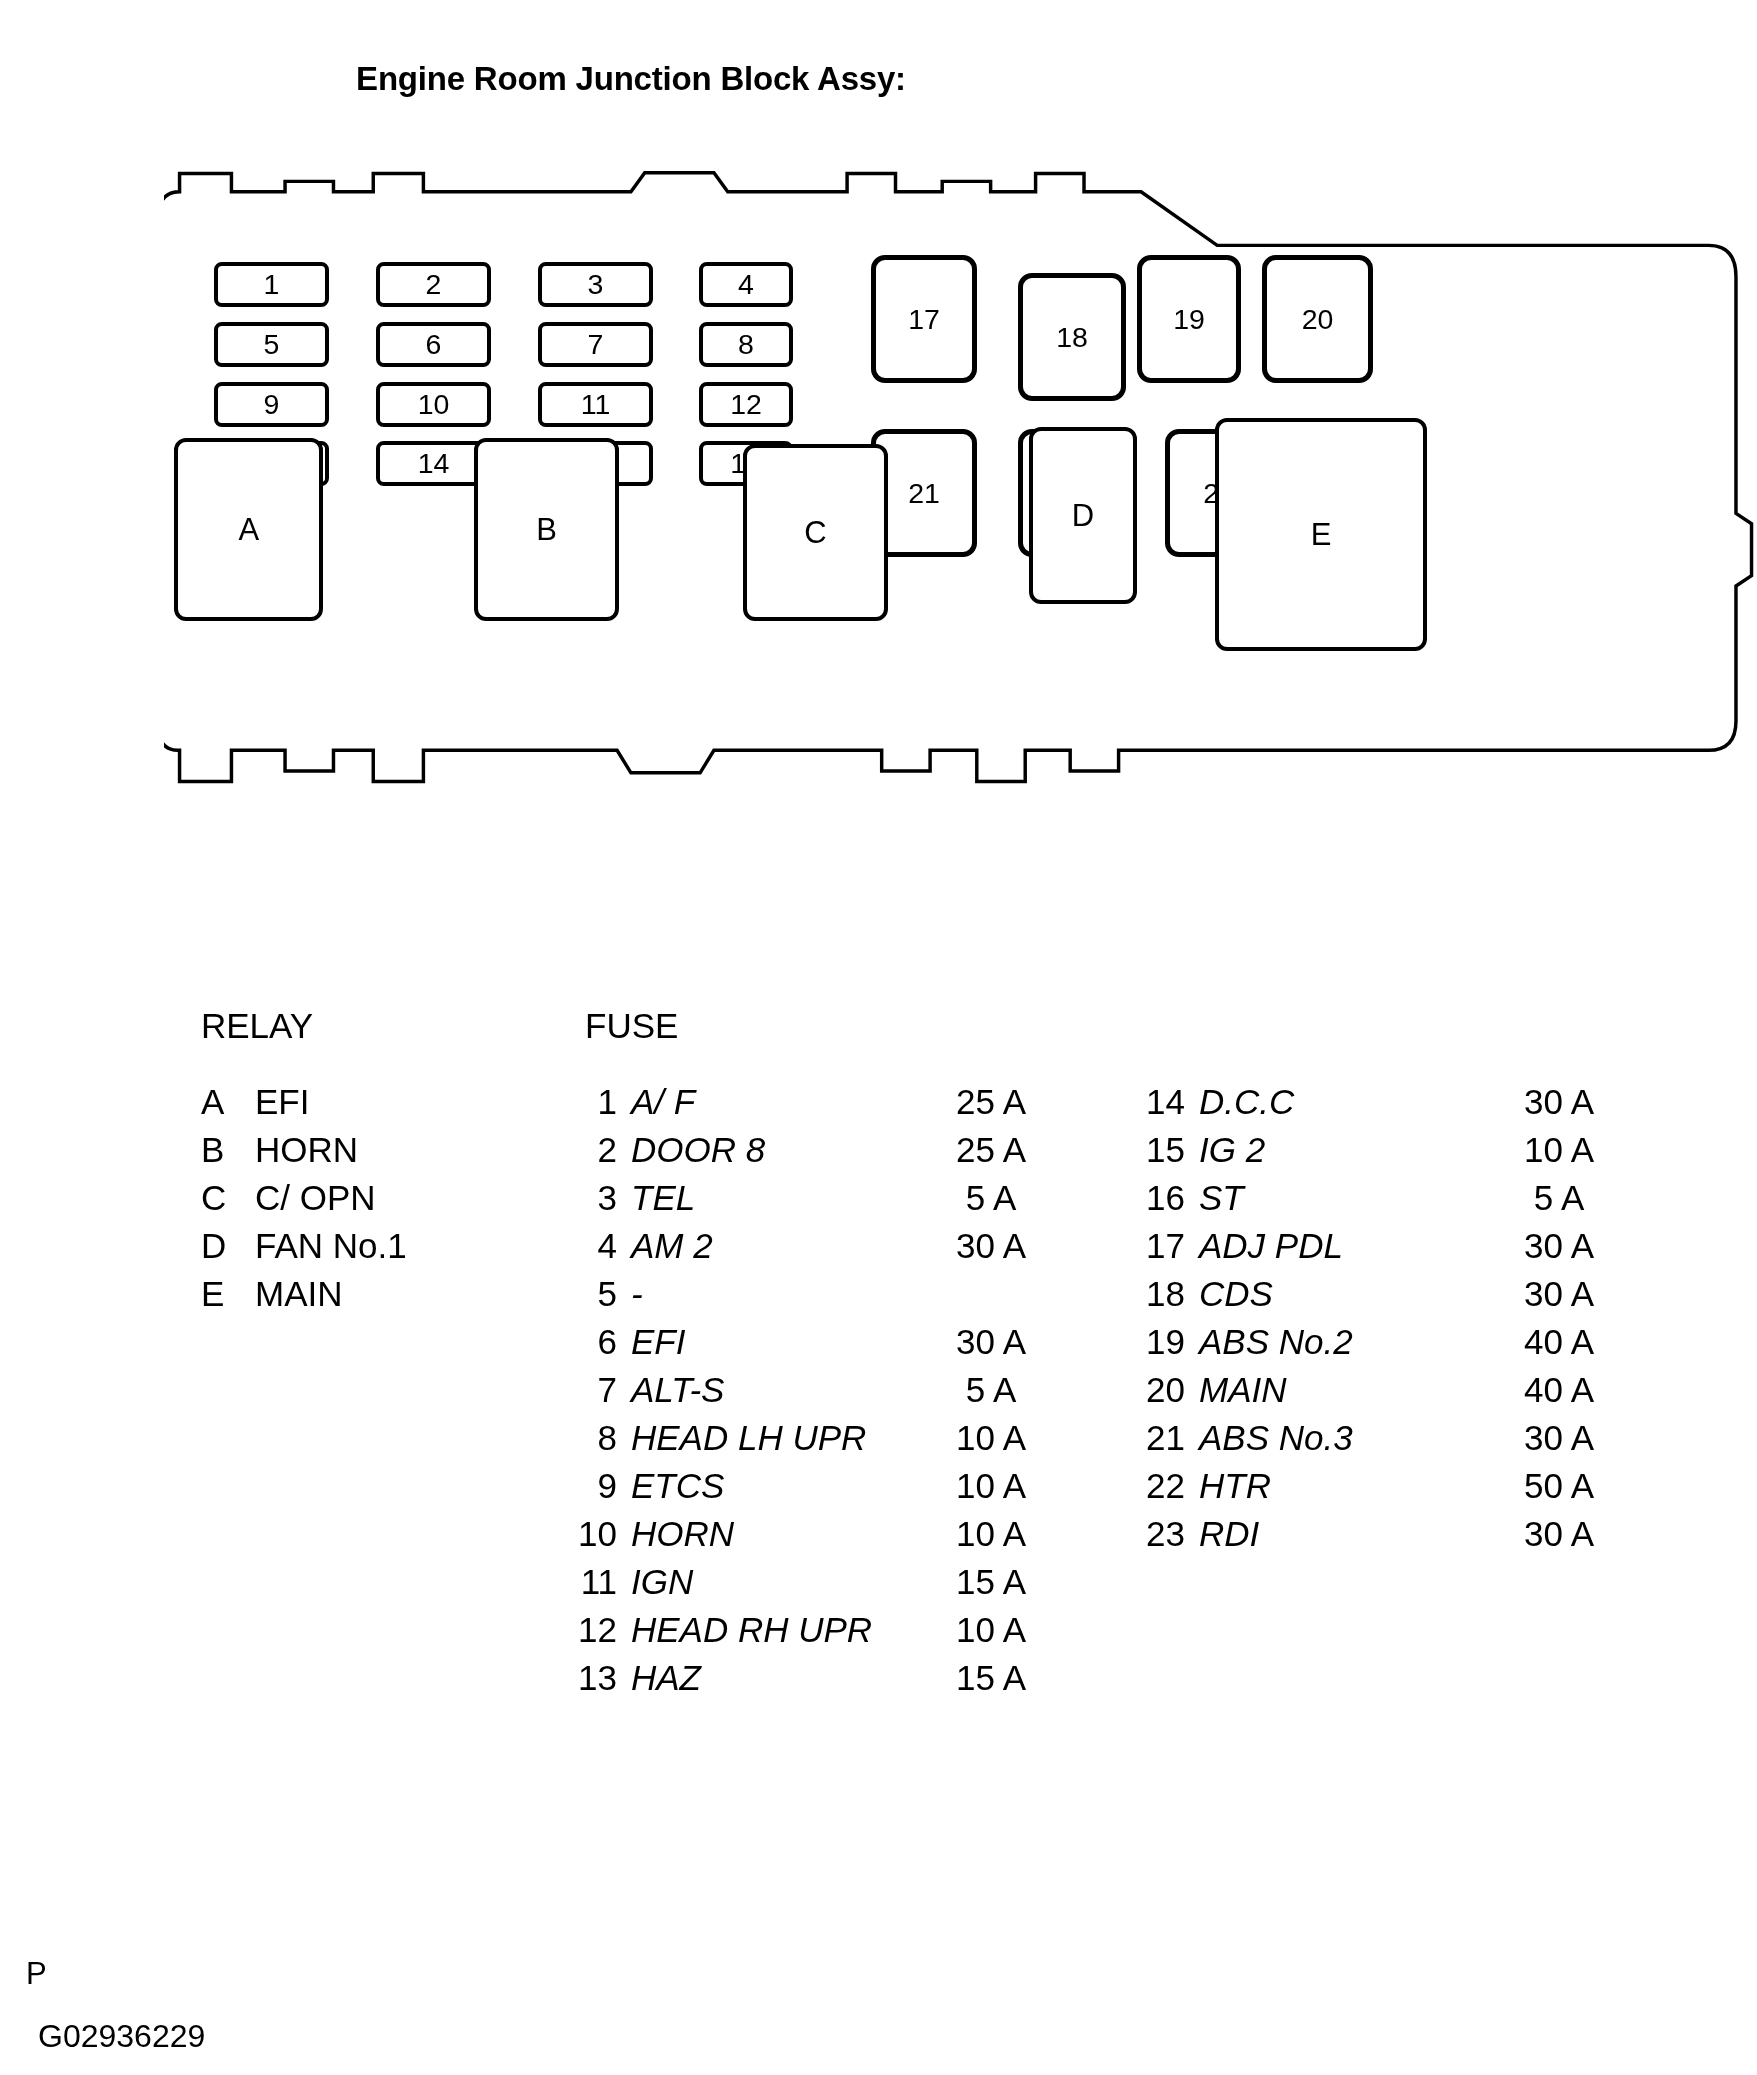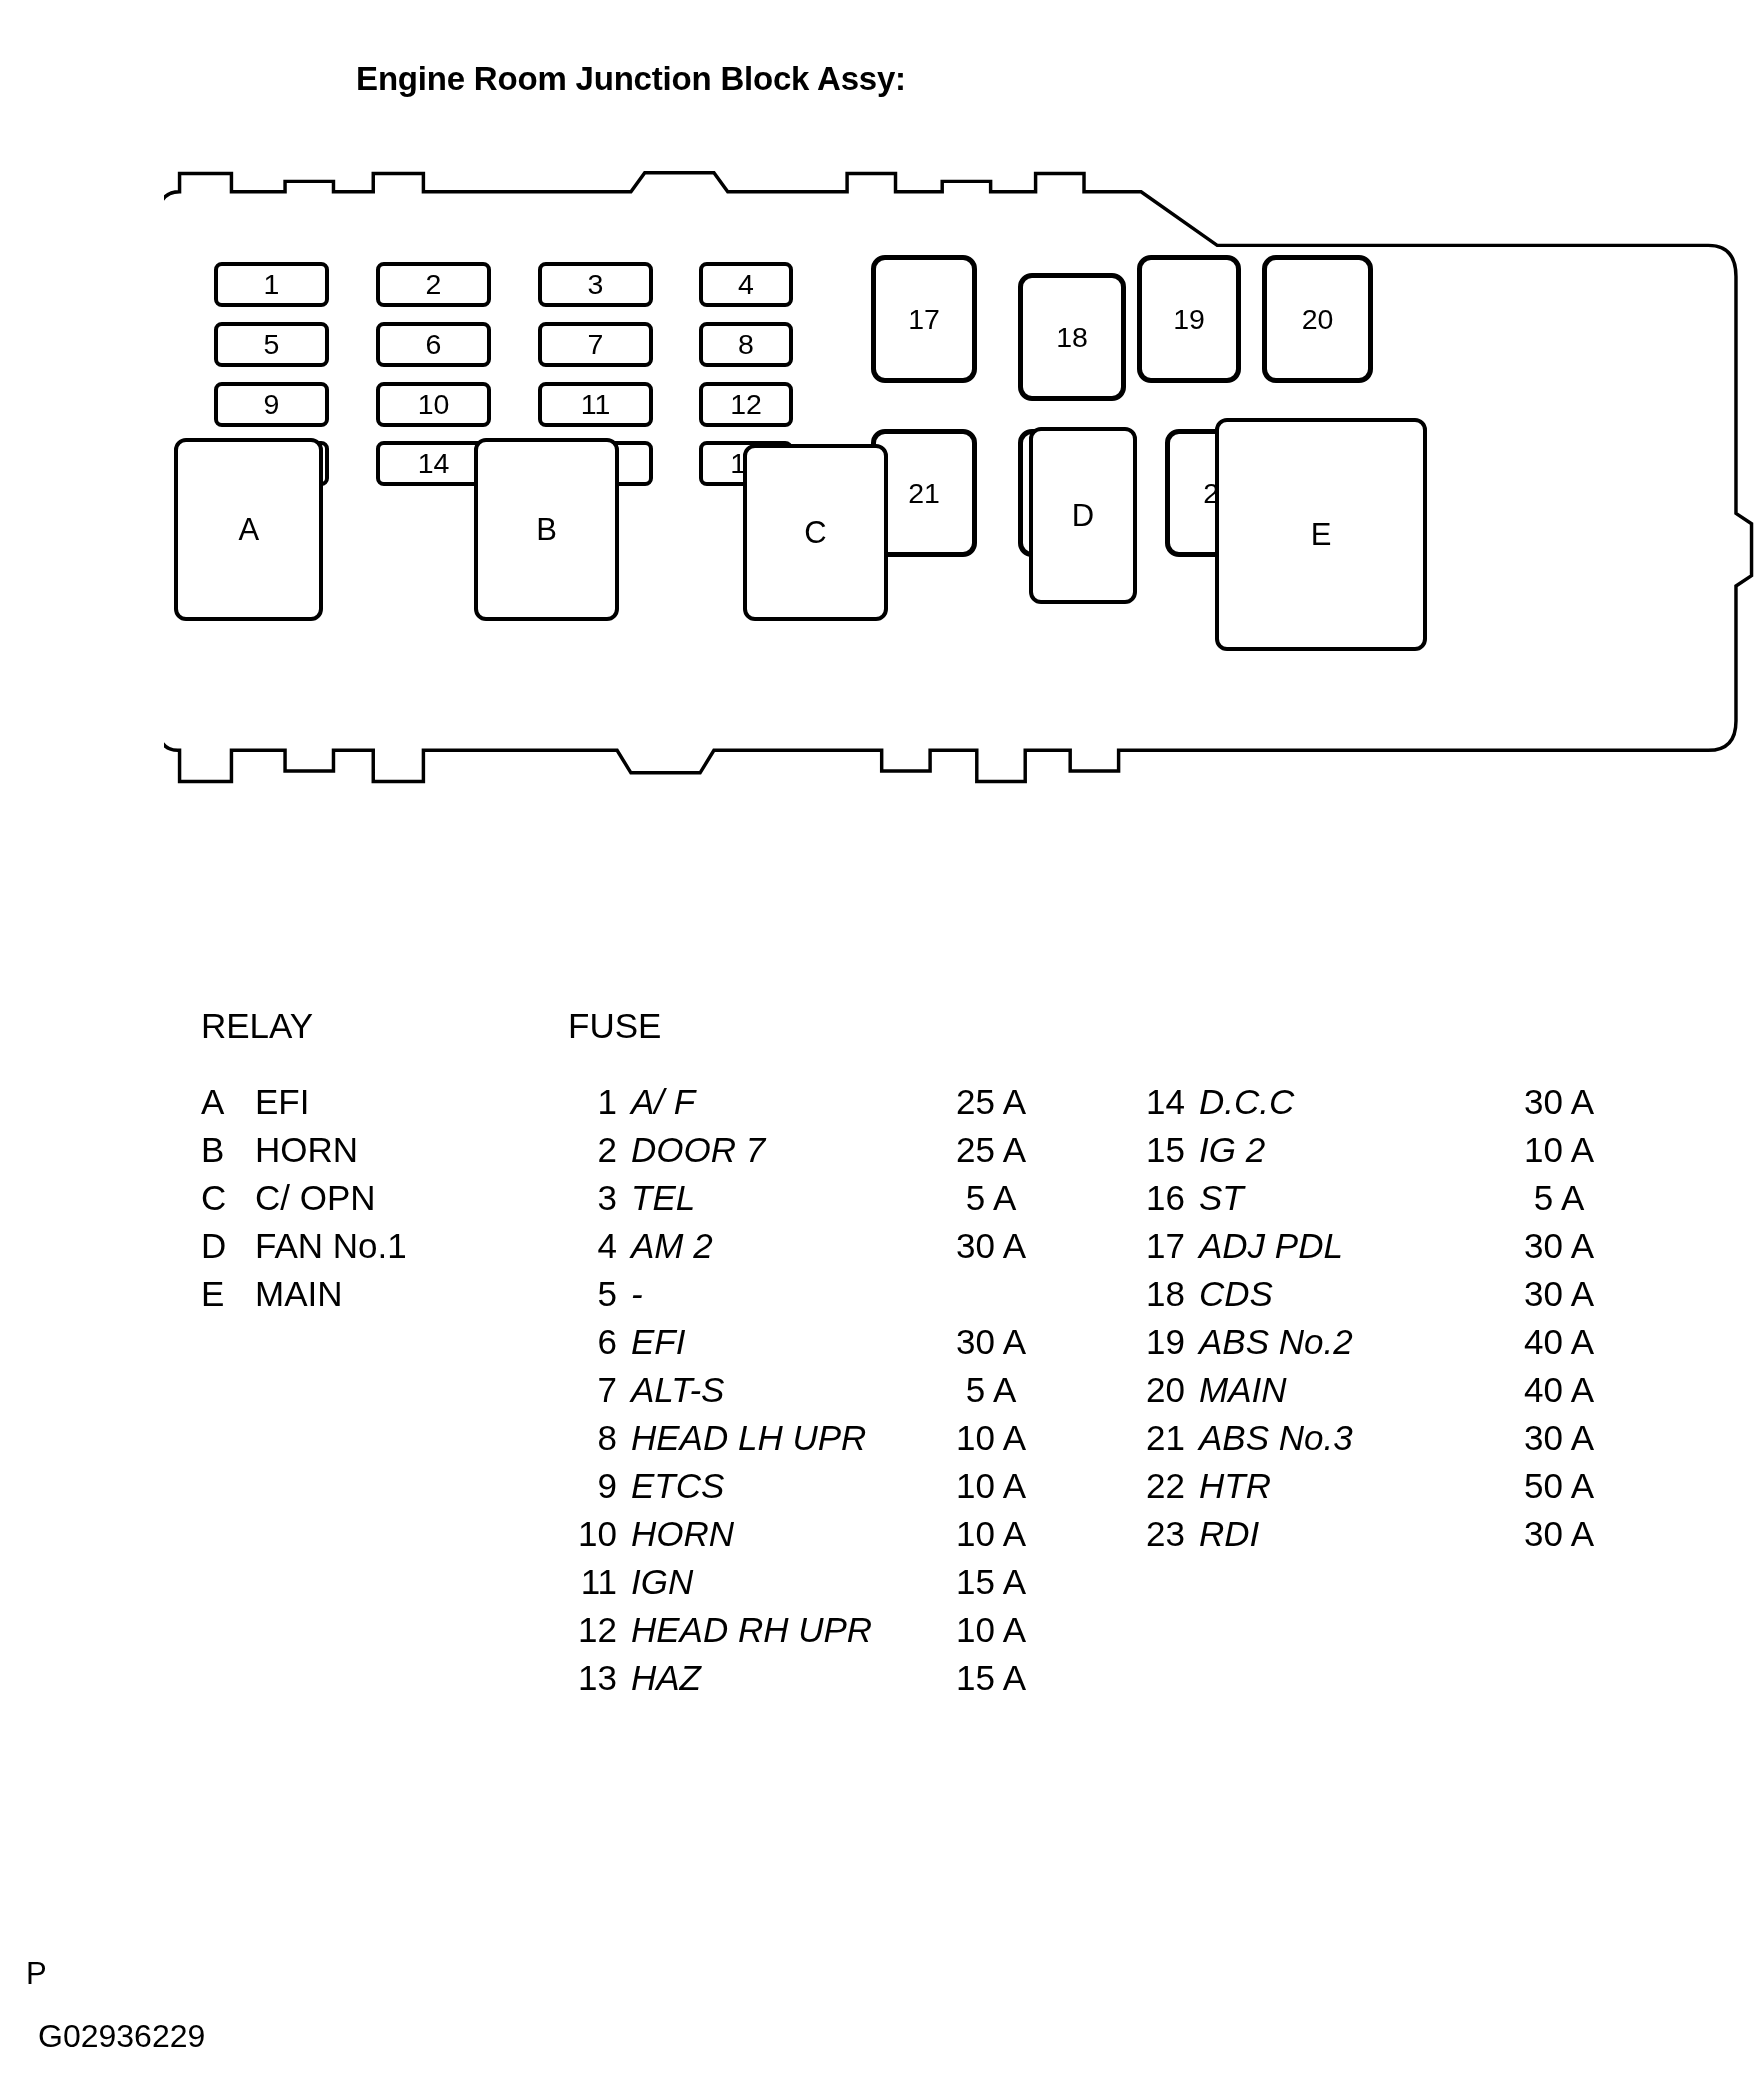--- a/index.html
+++ b/index.html
@@ -77,21 +77,21 @@
     top: 994px;
     width: 1758px;
     font-size: 35px;
   }
   .legend-head {
     position: absolute;
     font-size: 35px;
     white-space: nowrap;
   }
   .legend-head.relay-head { left: 201px; top: 0px; }
-  .legend-head.fuse-head  { left: 568px; top: 0px; }
+  .legend-head.fuse-head  { left: 585px; top: 0px; }
 
   .relay-list {
     position: absolute;
     left: 201px;
     top: 76px;
     width: 346px;
   }
   .relay-row {
     position: relative;
     height: 48px;
@@ -340,21 +340,21 @@
       </div>
 
     <div class="fuse-col col-left" id="fuse-list-left">
         <div class="fuse-row">
           <span class="num">1</span>
           <span class="name">A/ F</span>
           <span class="amp">25 A</span>
         </div>
         <div class="fuse-row">
           <span class="num">2</span>
-          <span class="name">DOOR 7</span>
+          <span class="name">DOOR 8</span>
           <span class="amp">25 A</span>
         </div>
         <div class="fuse-row">
           <span class="num">3</span>
           <span class="name">TEL</span>
           <span class="amp">5 A</span>
         </div>
         <div class="fuse-row">
           <span class="num">4</span>
           <span class="name">AM 2</span>

